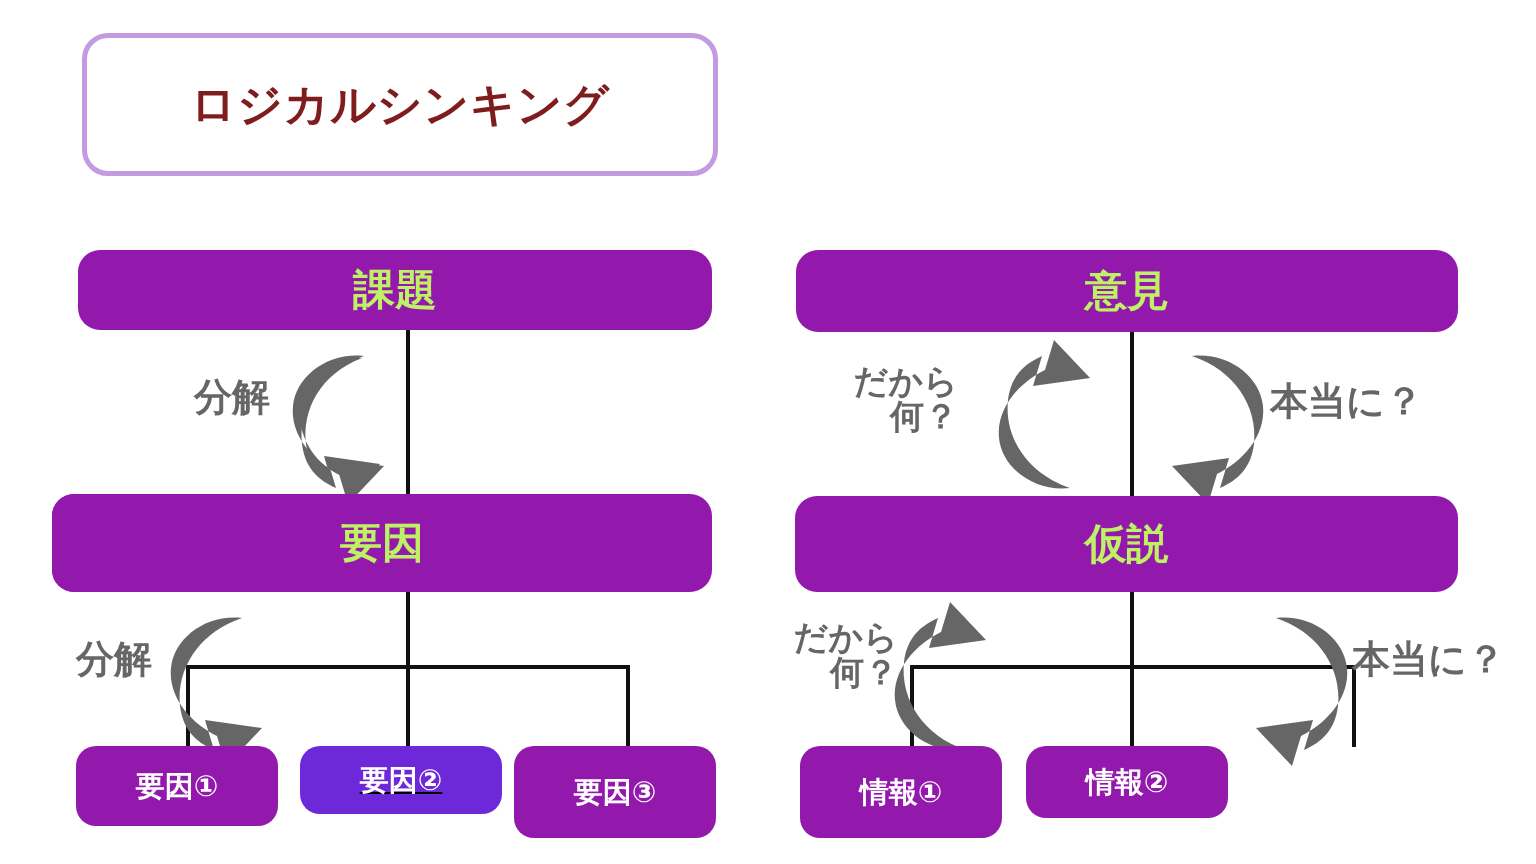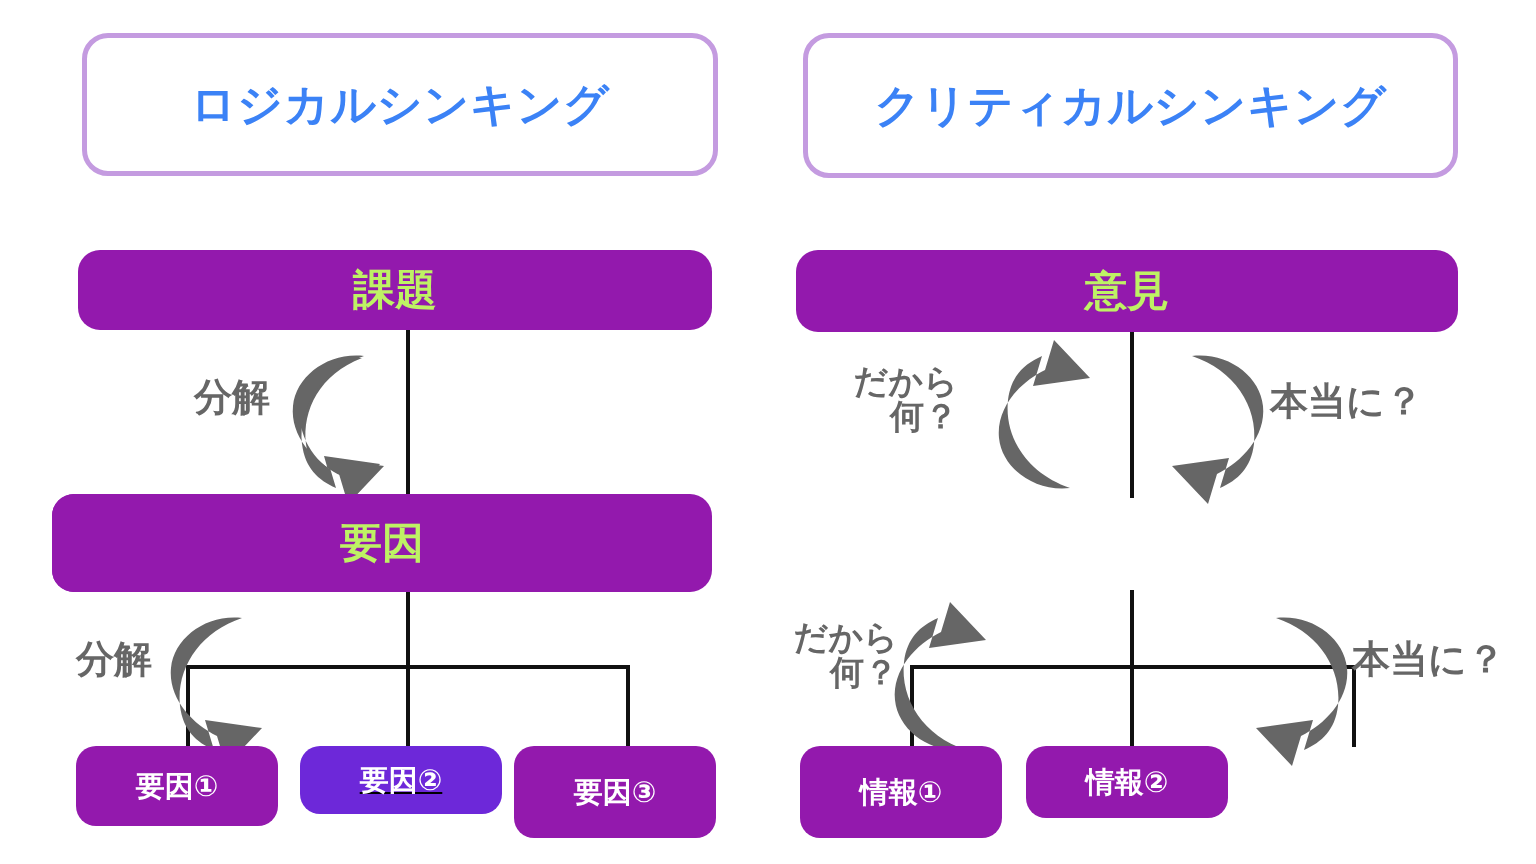--- a/index.html
+++ b/index.html
@@ -35,21 +35,21 @@
     background: #ffffff;
     border: 5px solid #c49be0;
     border-radius: 26px;
     display: flex;
     align-items: center;
     justify-content: center;
   }
   .header-box .label {
     font-size: 45px;
     font-weight: 700;
-    color: #3b82f6;
+    color: #7f1d1d;
     letter-spacing: 0.5px;
     white-space: nowrap;
     line-height: 1;
   }
 
   
   .node-bar {
     position: absolute;
     box-sizing: border-box;
     background: #9319ad;
@@ -183,23 +183,20 @@
     <div class="node-small" style="left: 300px; top: 746px; width: 202px; height: 68px; background: #6d28d9; text-decoration: underline;">
       <span class="label">要因②</span>
     </div>
     <div class="node-small" style="left: 514px; top: 746px; width: 202px; height: 92px; background: rgb(147, 25, 173);">
       <span class="label">要因③</span>
     </div>
   </div>
 
   <div class="panel" id="panel-critical">
 
-    <div class="header-box" style="left: 35px; top: 33px; width: 655px; height: 145px; border-color: rgb(196, 155, 224); background: rgb(255, 255, 255);">
-      <span class="label">クリティカルシンキング</span>
-    </div>
 
     <div class="conn-v" style="left: 362px; top: 330px; height: 168px; background: rgb(17, 17, 17);"></div>
 
     <div class="node-bar" style="left: 28px; top: 250px; width: 662px; height: 82px; background: rgb(147, 25, 173);">
       <span class="label">意見</span>
     </div>
 
     <div class="annot two left" style="left: 30px; top: 364px; width: 160px; color: rgb(102, 102, 102);">だから
 何？</div>
 
@@ -214,20 +211,23 @@
     <div class="annot big right" style="left: 490px; top: 382px; width: 210px; color: rgb(102, 102, 102);">本当に？</div>
 
     <div class="arrow" style="left:394px; top:352px;">
       <svg width="110" height="140" viewBox="0 0 110 140">
         <path d="M30 4 C72 18 96 54 92 92 C89 116 76 128 58 136
                  L67 106 L10 114 L46 152 L55 122
                  C80 110 104 84 101 54 C98 24 66 0 30 4 Z" fill="#666666"></path>
       </svg>
     </div>
 
+    <div class="node-bar" style="left: 27px; top: 496px; width: 663px; height: 96px; background: rgb(147, 25, 173);">
+      <span class="label">仮説</span>
+    </div>
 
     <div class="conn-v" style="left: 362px; top: 590px; height: 156px; background: rgb(17, 17, 17);"></div>
 
     <div class="conn-h" style="left: 142px; top: 665px; width: 446px; background: rgb(17, 17, 17);"></div>
 
     <div class="conn-v" style="left: 142px; top: 665px; height: 82px; background: rgb(17, 17, 17);"></div>
     <div class="conn-v" style="left: 584px; top: 665px; height: 82px; background: rgb(17, 17, 17);"></div>
 
     <div class="annot two left" style="left: -30px; top: 620px; width: 160px; color: rgb(102, 102, 102);">だから
 何？</div>

